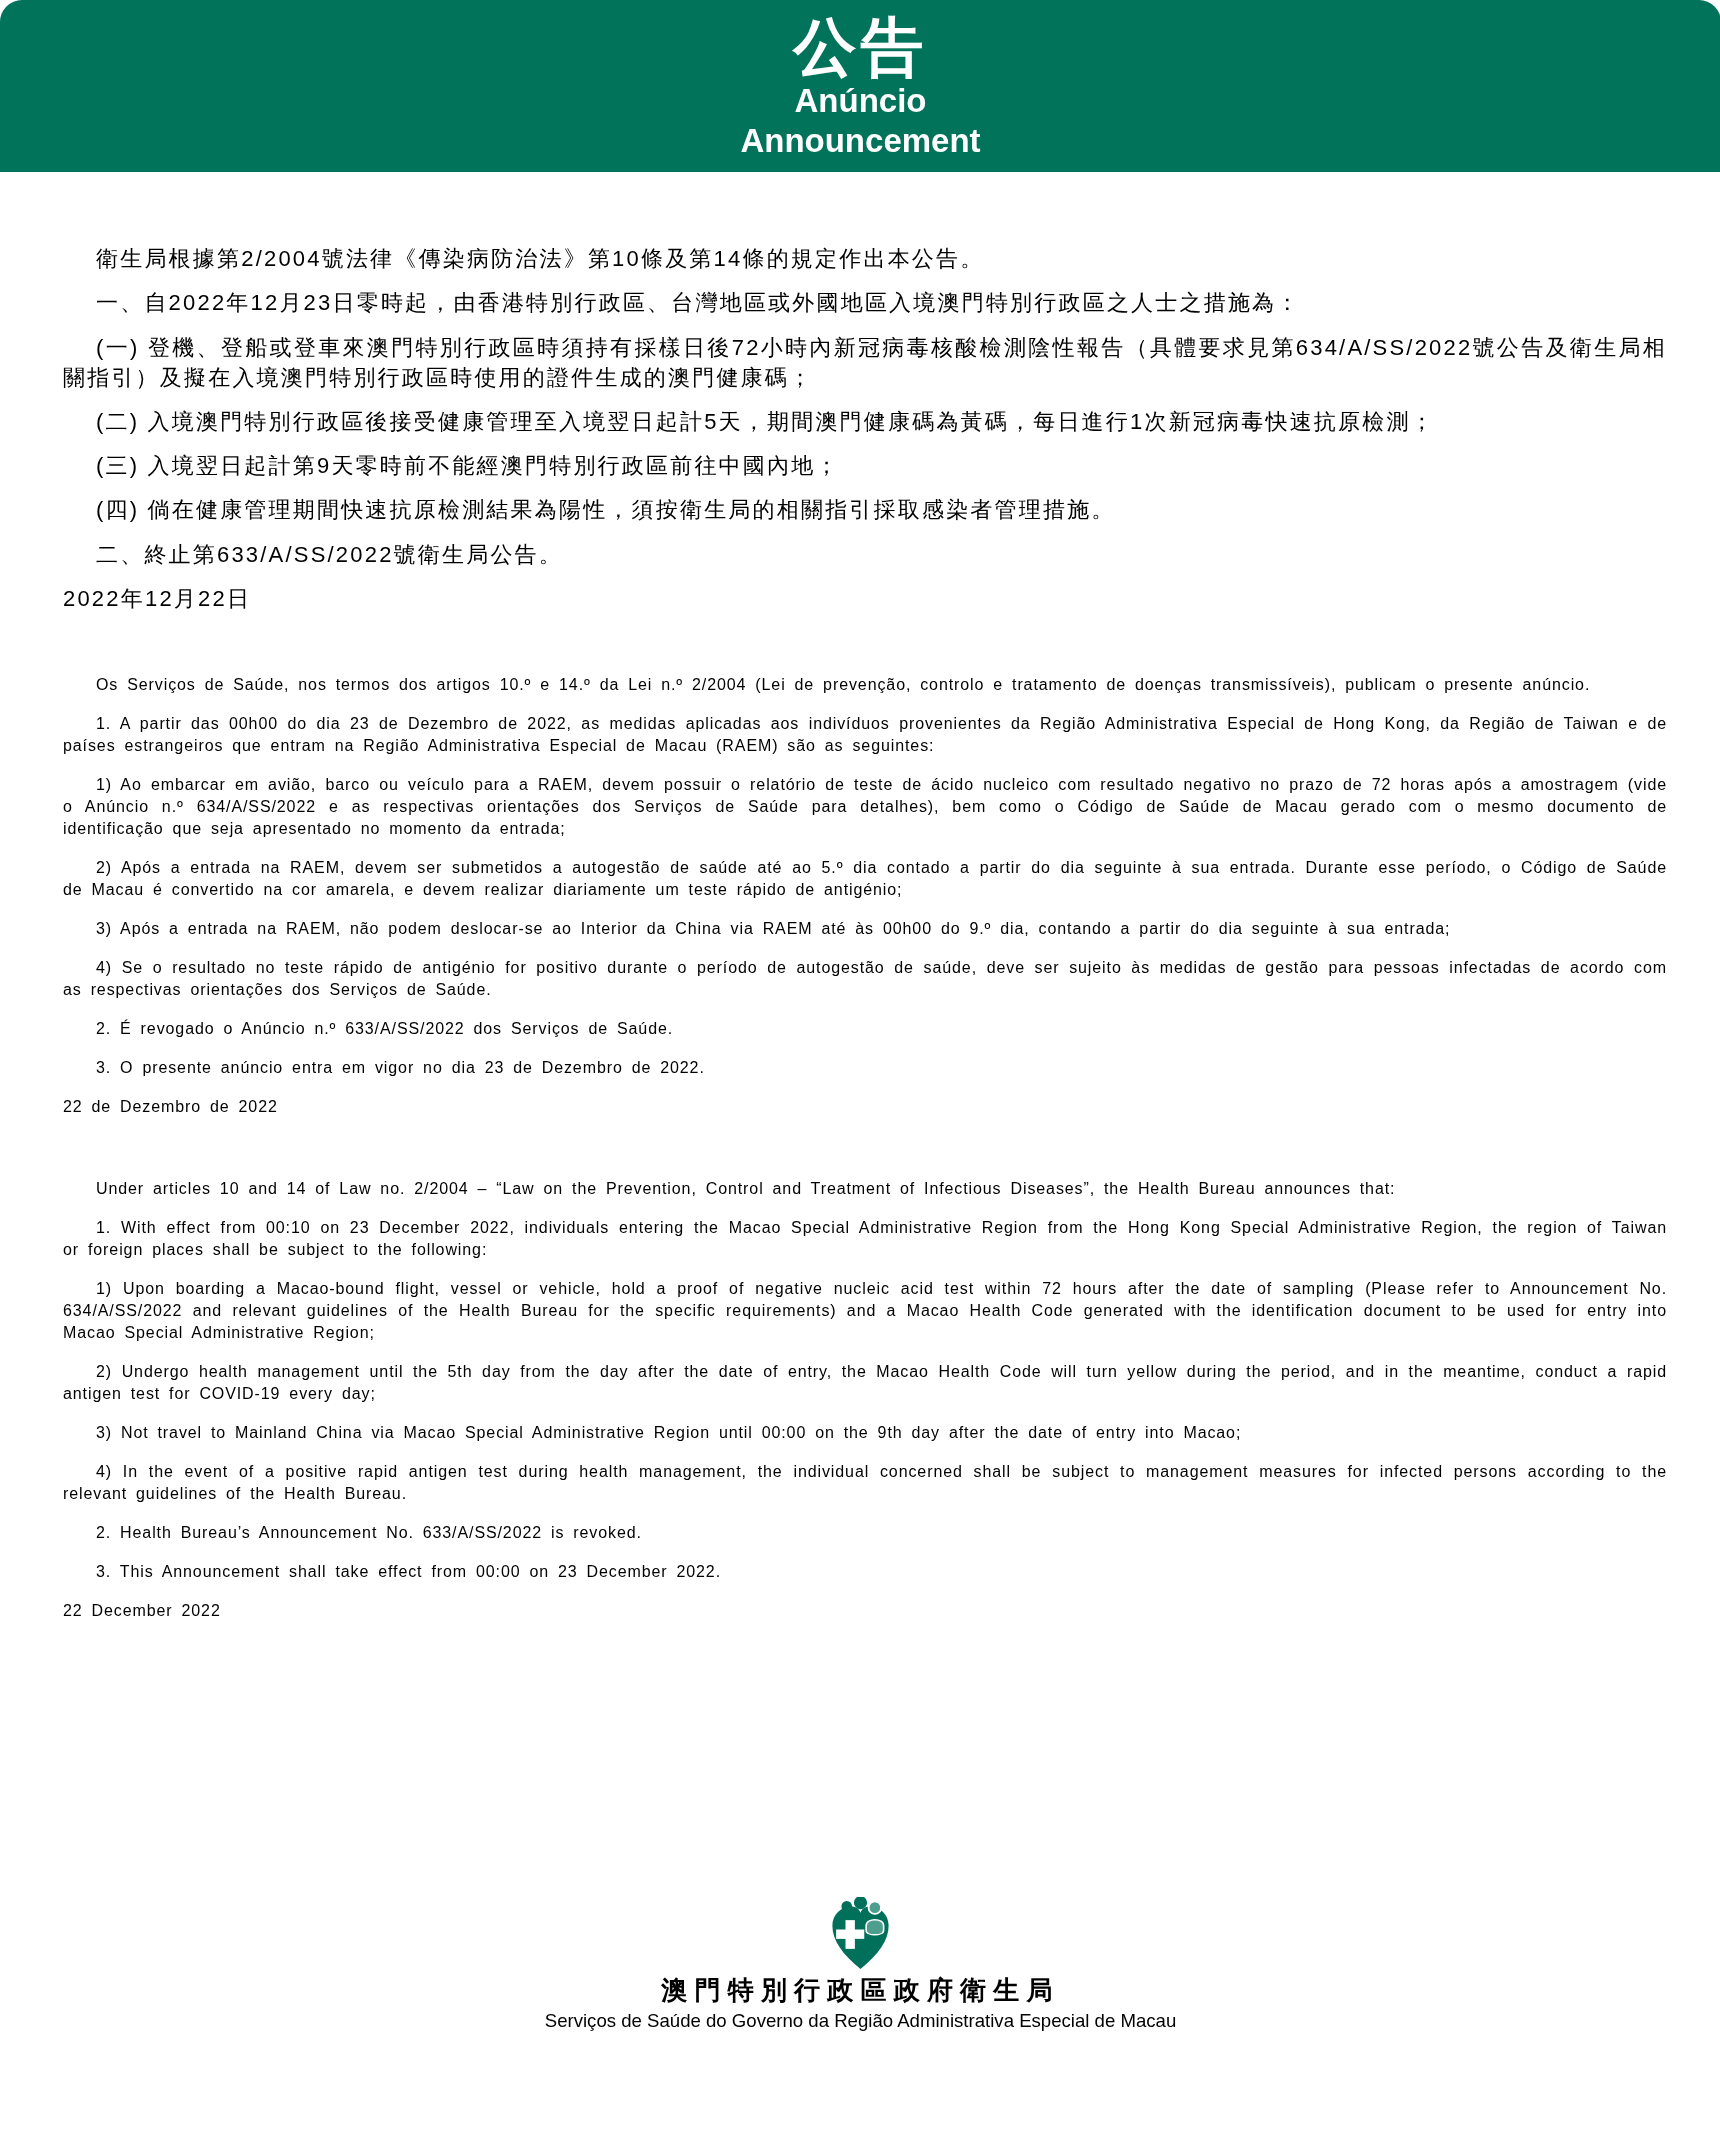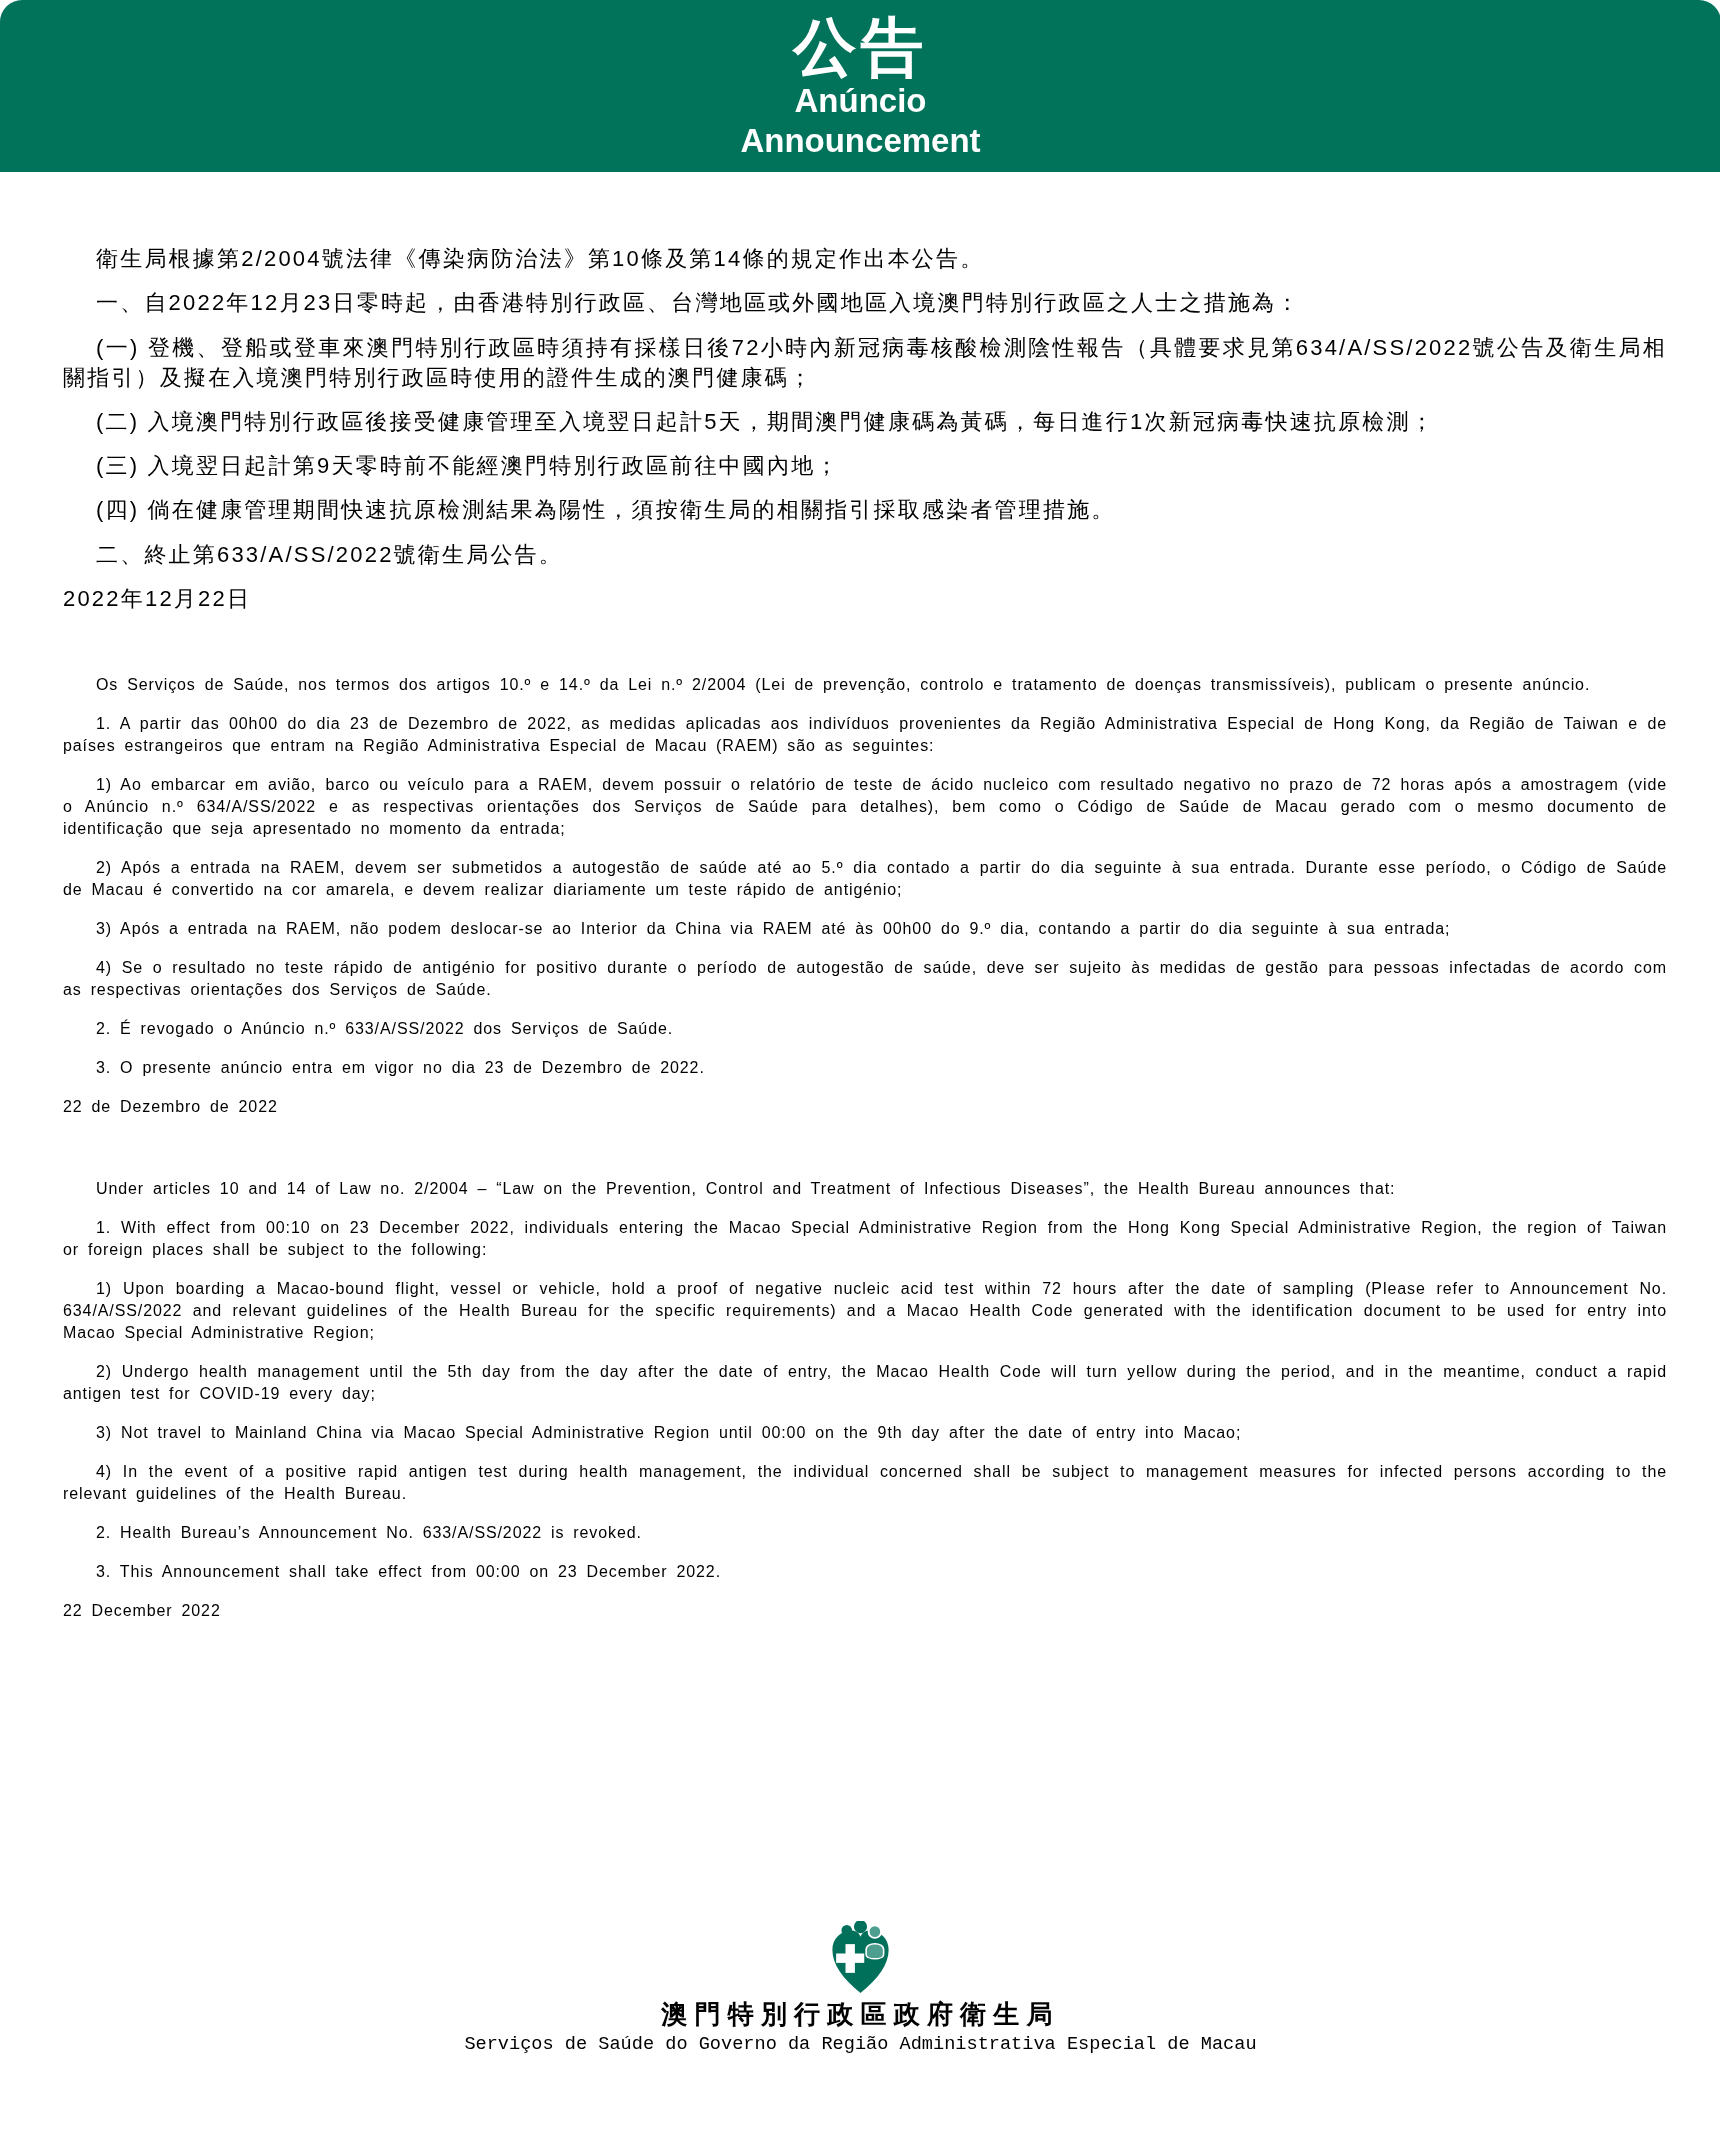--- a/index.html
+++ b/index.html
@@ -57,30 +57,30 @@
     text-align:justify;
     text-indent:33px;
     margin-bottom:17px;
   }
   .content p.date-line{text-indent:0;text-align:left;}
   .section-pt,.section-en{margin-top:60px;}
   
   .footer-identity{
     position:absolute;
     left:0;right:0;
-    bottom:95px;
+    bottom:118px;
     text-align:center;
     padding-bottom:1.4px;
   }
   .logo{display:block;margin:0 auto;}
   .logo .lg{fill:var(--logo-green);}
   .logo .lt{fill:var(--logo-teal);}
   .logo .cw{fill:#ffffff;}
   .org-zh{font-size:26px;font-weight:bold;letter-spacing:7.2px;margin-top:1.4px;}
-  .org-pt{font-size:18.6px;margin-top:1.4px;font-family:Liberation Mono, monospace;}
+  .org-pt{font-size:18.6px;margin-top:1.4px;}
   
   .bar{
     position:absolute;
     left:0;right:0;bottom:0;
     height:105px;
     background:var(--footer-bar-green);
     box-sizing:border-box;
     text-align:right;
     padding:23px 34px 0 0;
     color:var(--bar-text);

